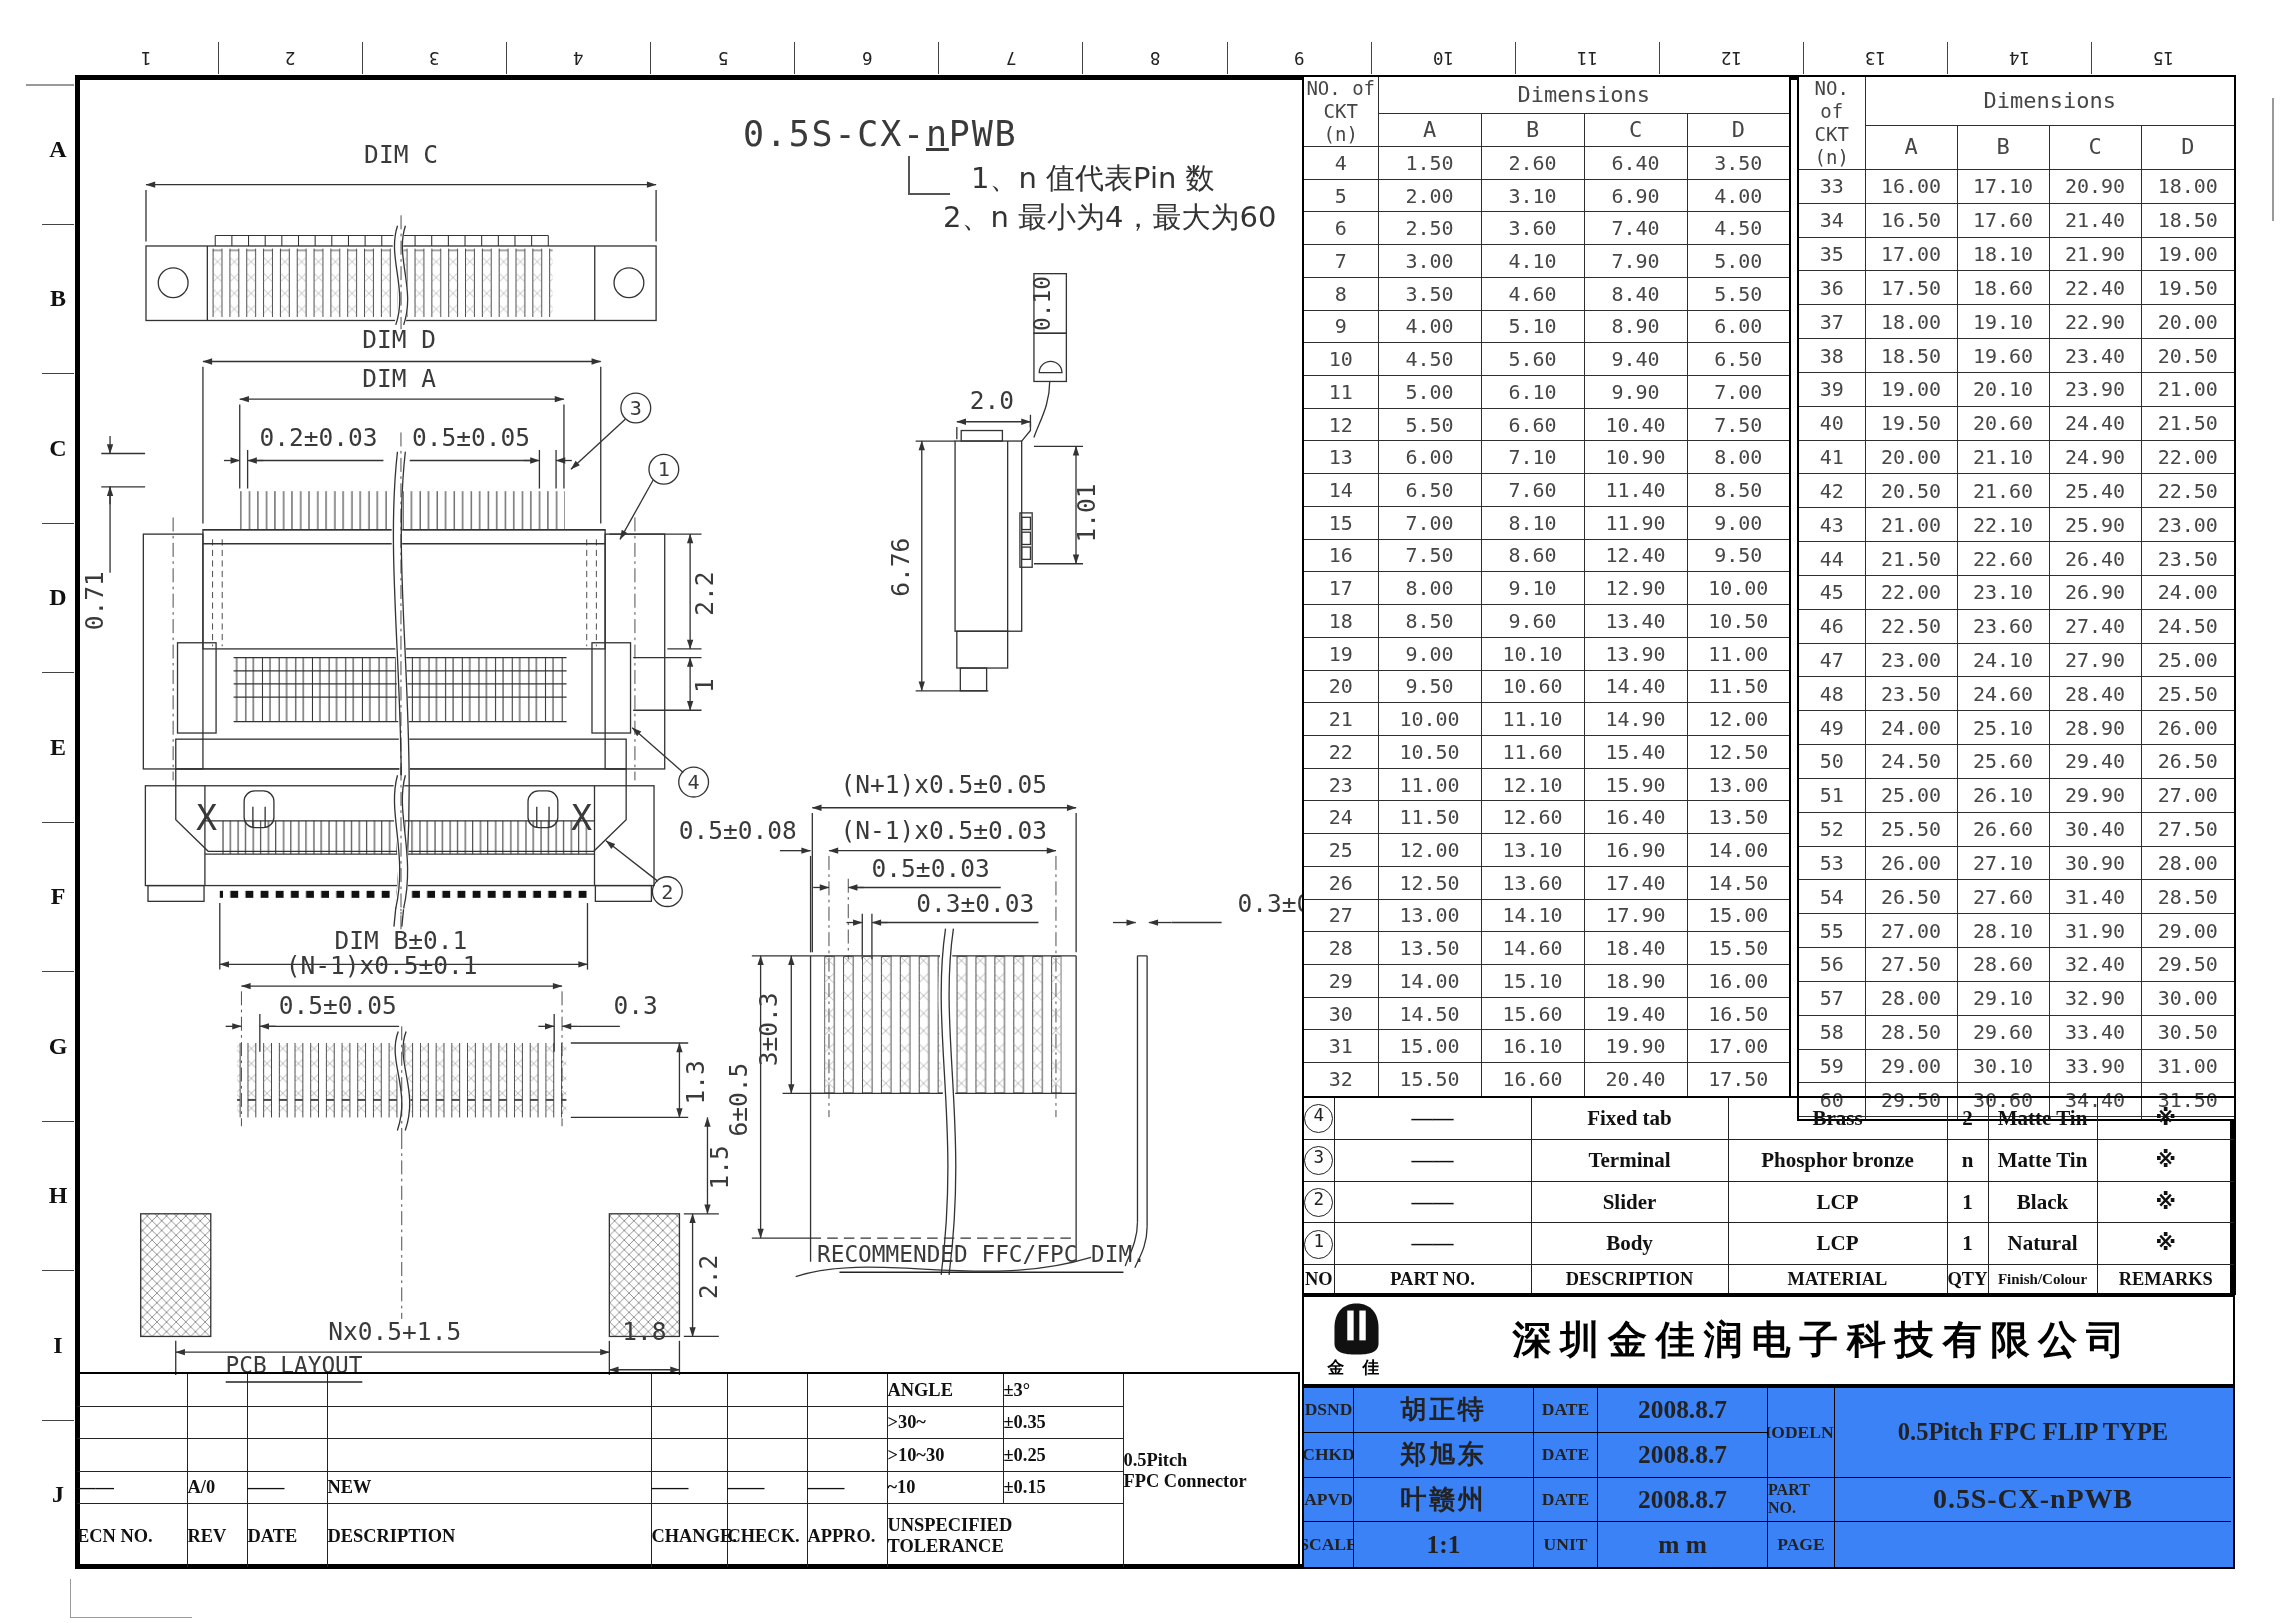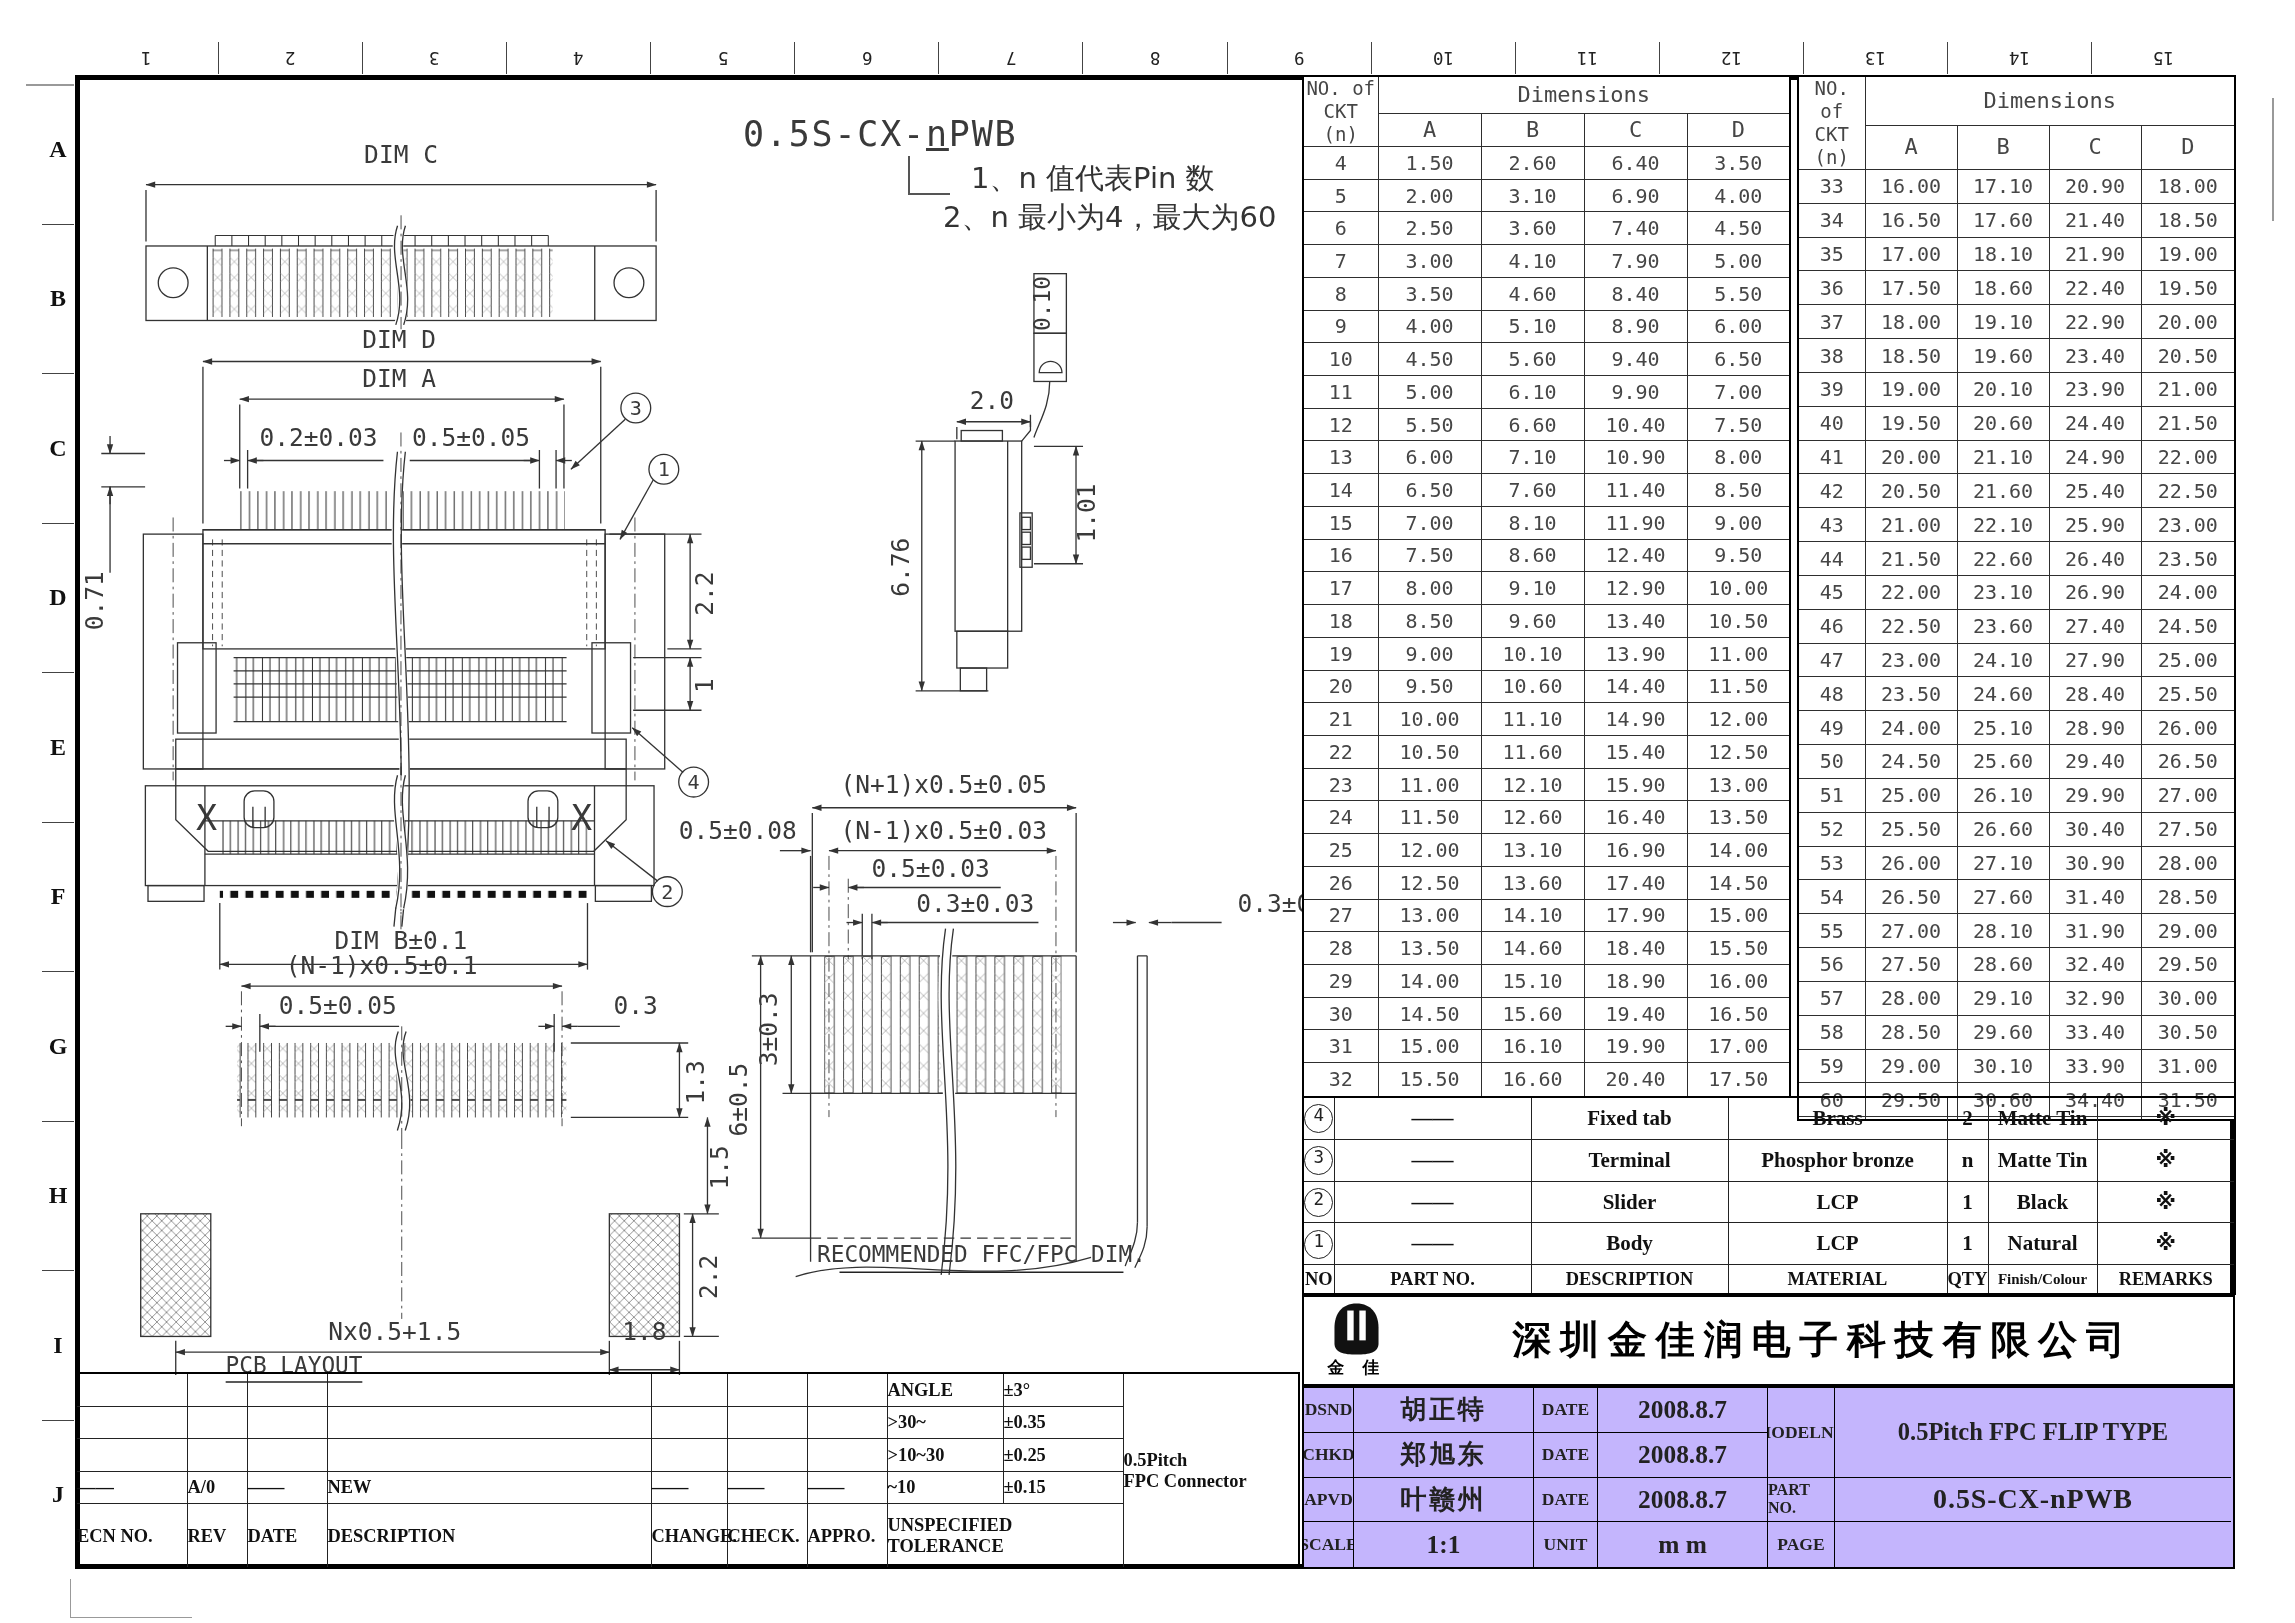--- a/index.html
+++ b/index.html
@@ -60,21 +60,21 @@
              box-sizing:border-box; display:flex; align-items:center; background:#fff; }
   .logo-wrap { width:81px; display:flex; flex-direction:column; align-items:center; margin-left:12.3px; }
   .logo-cn { font:700 16.7px "Liberation Serif",serif; letter-spacing:7px; margin-top:0.9px; color:#000; }
   .cname { flex:1; display:flex; flex-direction:column; align-items:center; }
   .cname-cn { font:700 39px/1.05 "Liberation Serif",serif; letter-spacing:8.8px; color:#000;margin-left:16px; }
   .cname-en { font:700 25.4px/1.05 "Liberation Serif",serif; color:#000; }
 
   
   .tblock { position:absolute; left:1302px; top:1386px; width:933px; height:183px; border:2.6px solid #000;
             box-sizing:border-box; display:grid; grid-template-columns:50px 180px 64px 170px 67px 396px;
-            grid-template-rows:repeat(4,1fr); background:#c4b5fd; }
+            grid-template-rows:repeat(4,1fr); background:#3b82f6; }
   .tb-cell { border-right:1.3px solid #000; border-bottom:1.3px solid #000; display:flex;
              align-items:center; justify-content:center; font:700 17.5px "Liberation Serif",serif; overflow:hidden; }
   .tb-name { font-size:26px; letter-spacing:2.6px; }
   .tb-date { font-size:25.4px; }
   .tb-big  { font-size:24.5px; }
   .tb-part { font-size:28px; letter-spacing:0.9px; }
   .tb-span2 { grid-row:span 2; }
   .pagecols { display:flex; padding:0; }
   .pagecols > div { display:flex; align-items:center; justify-content:center; height:100%; box-sizing:border-box; }
 

